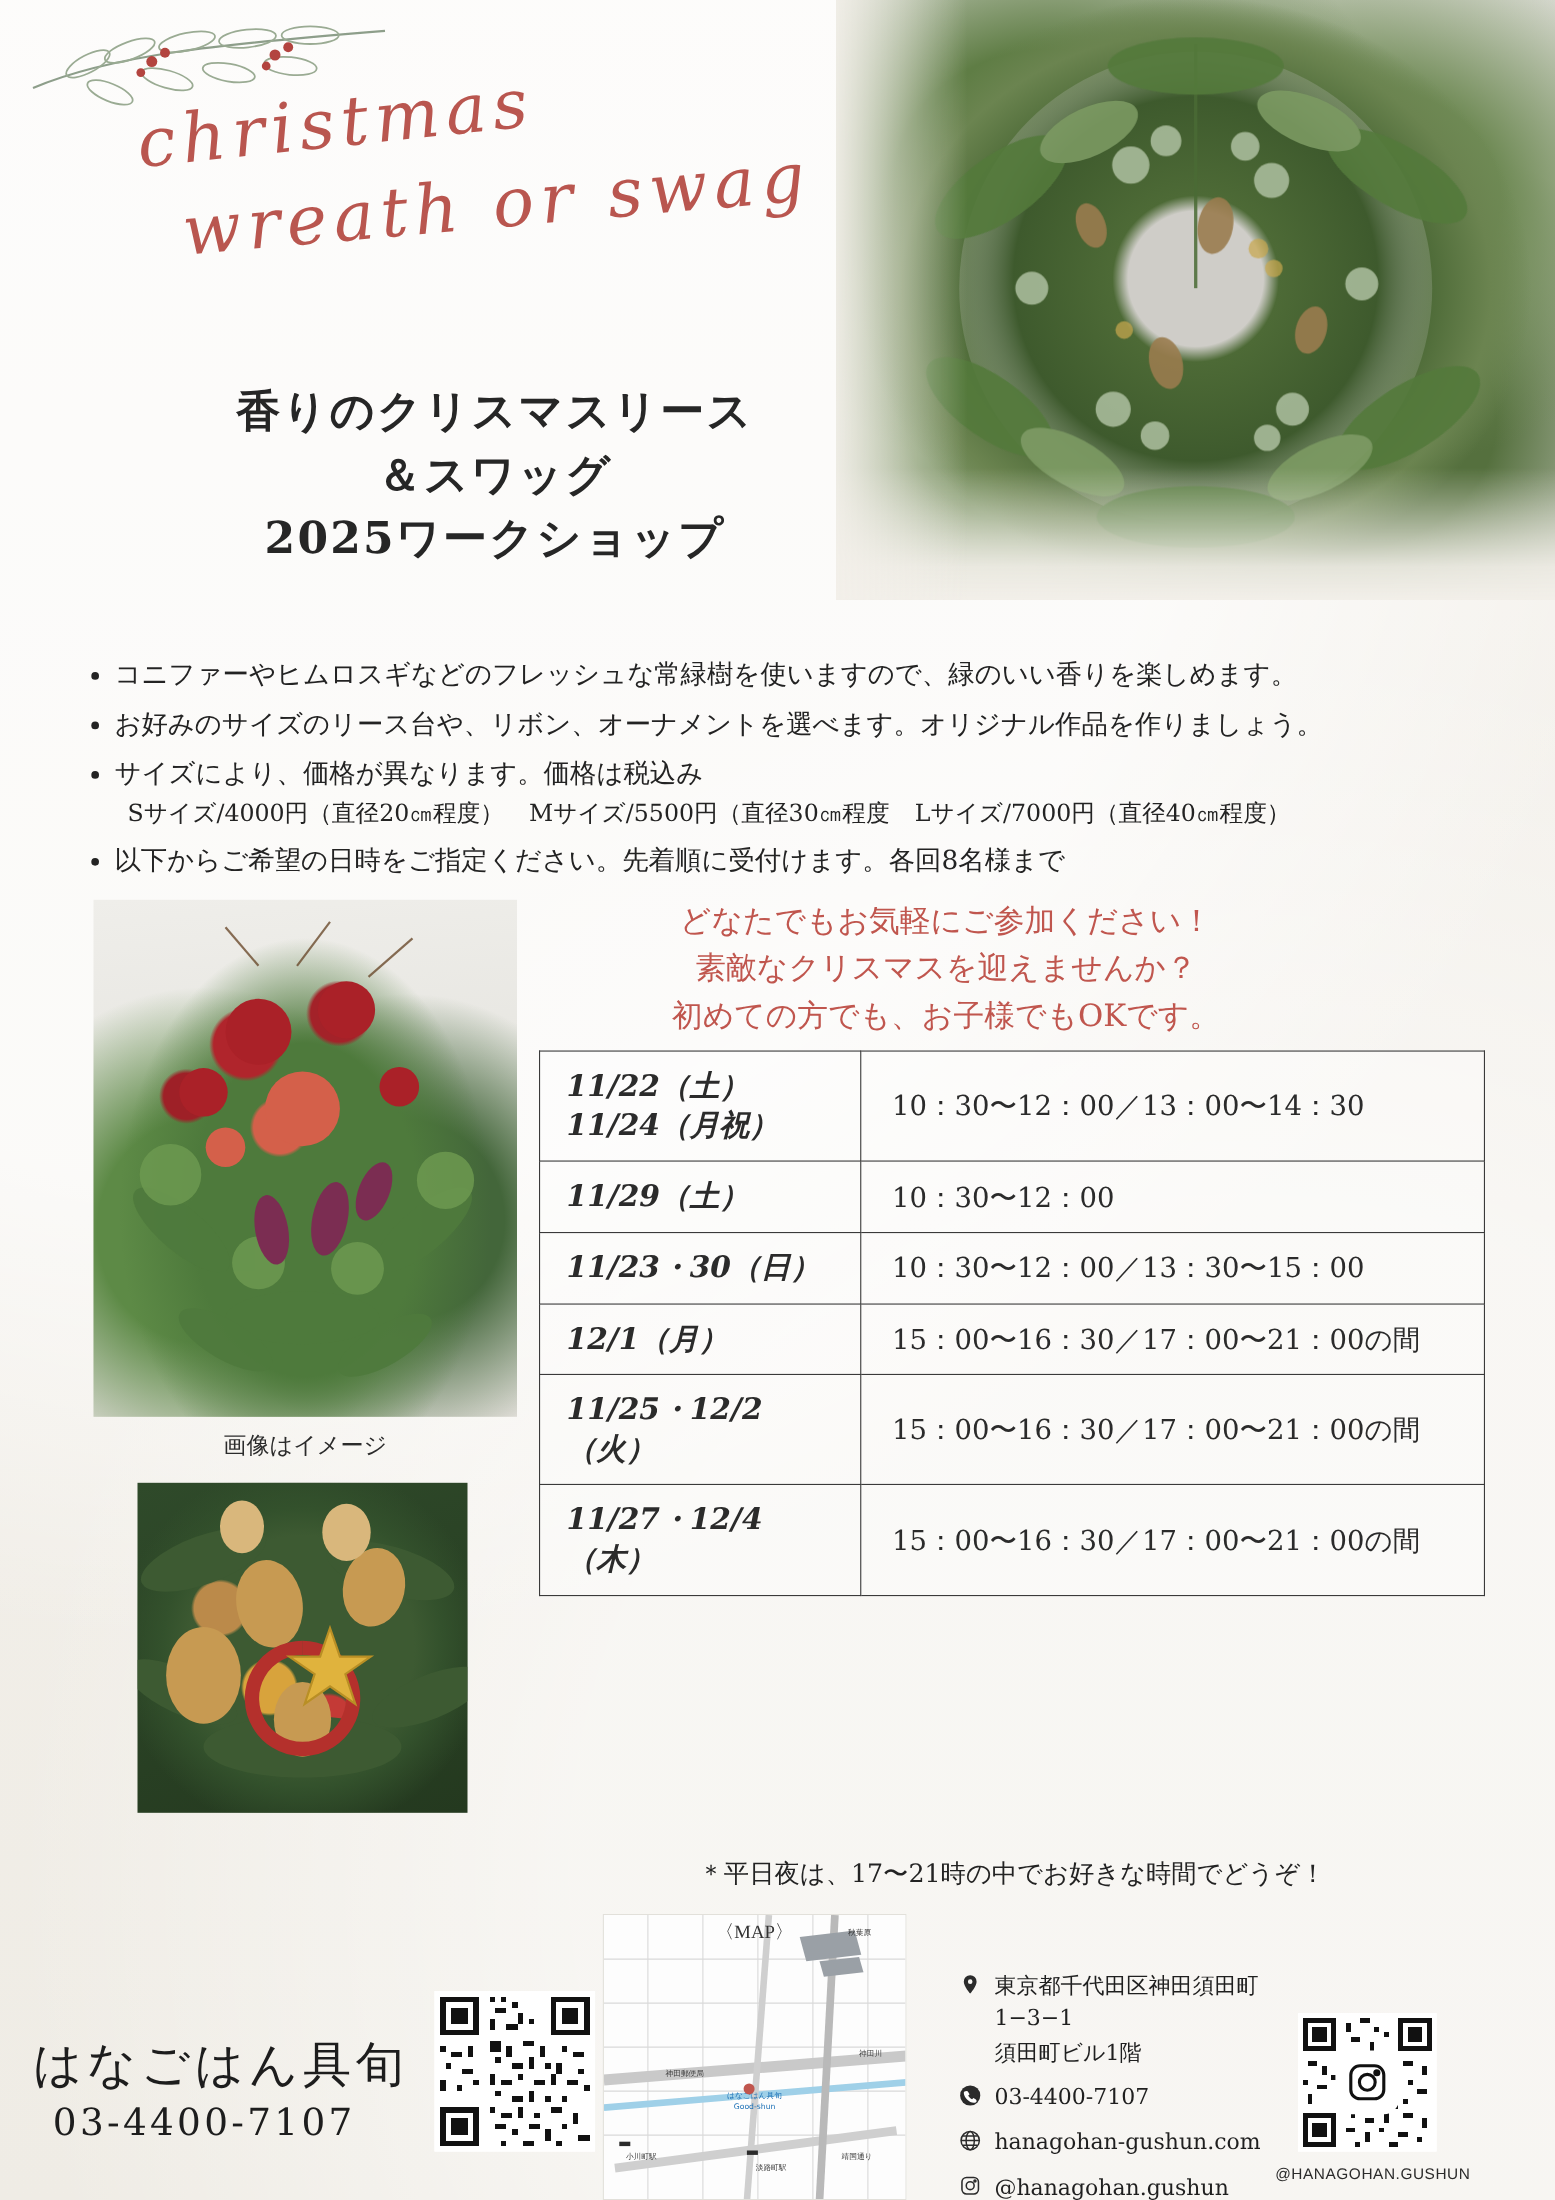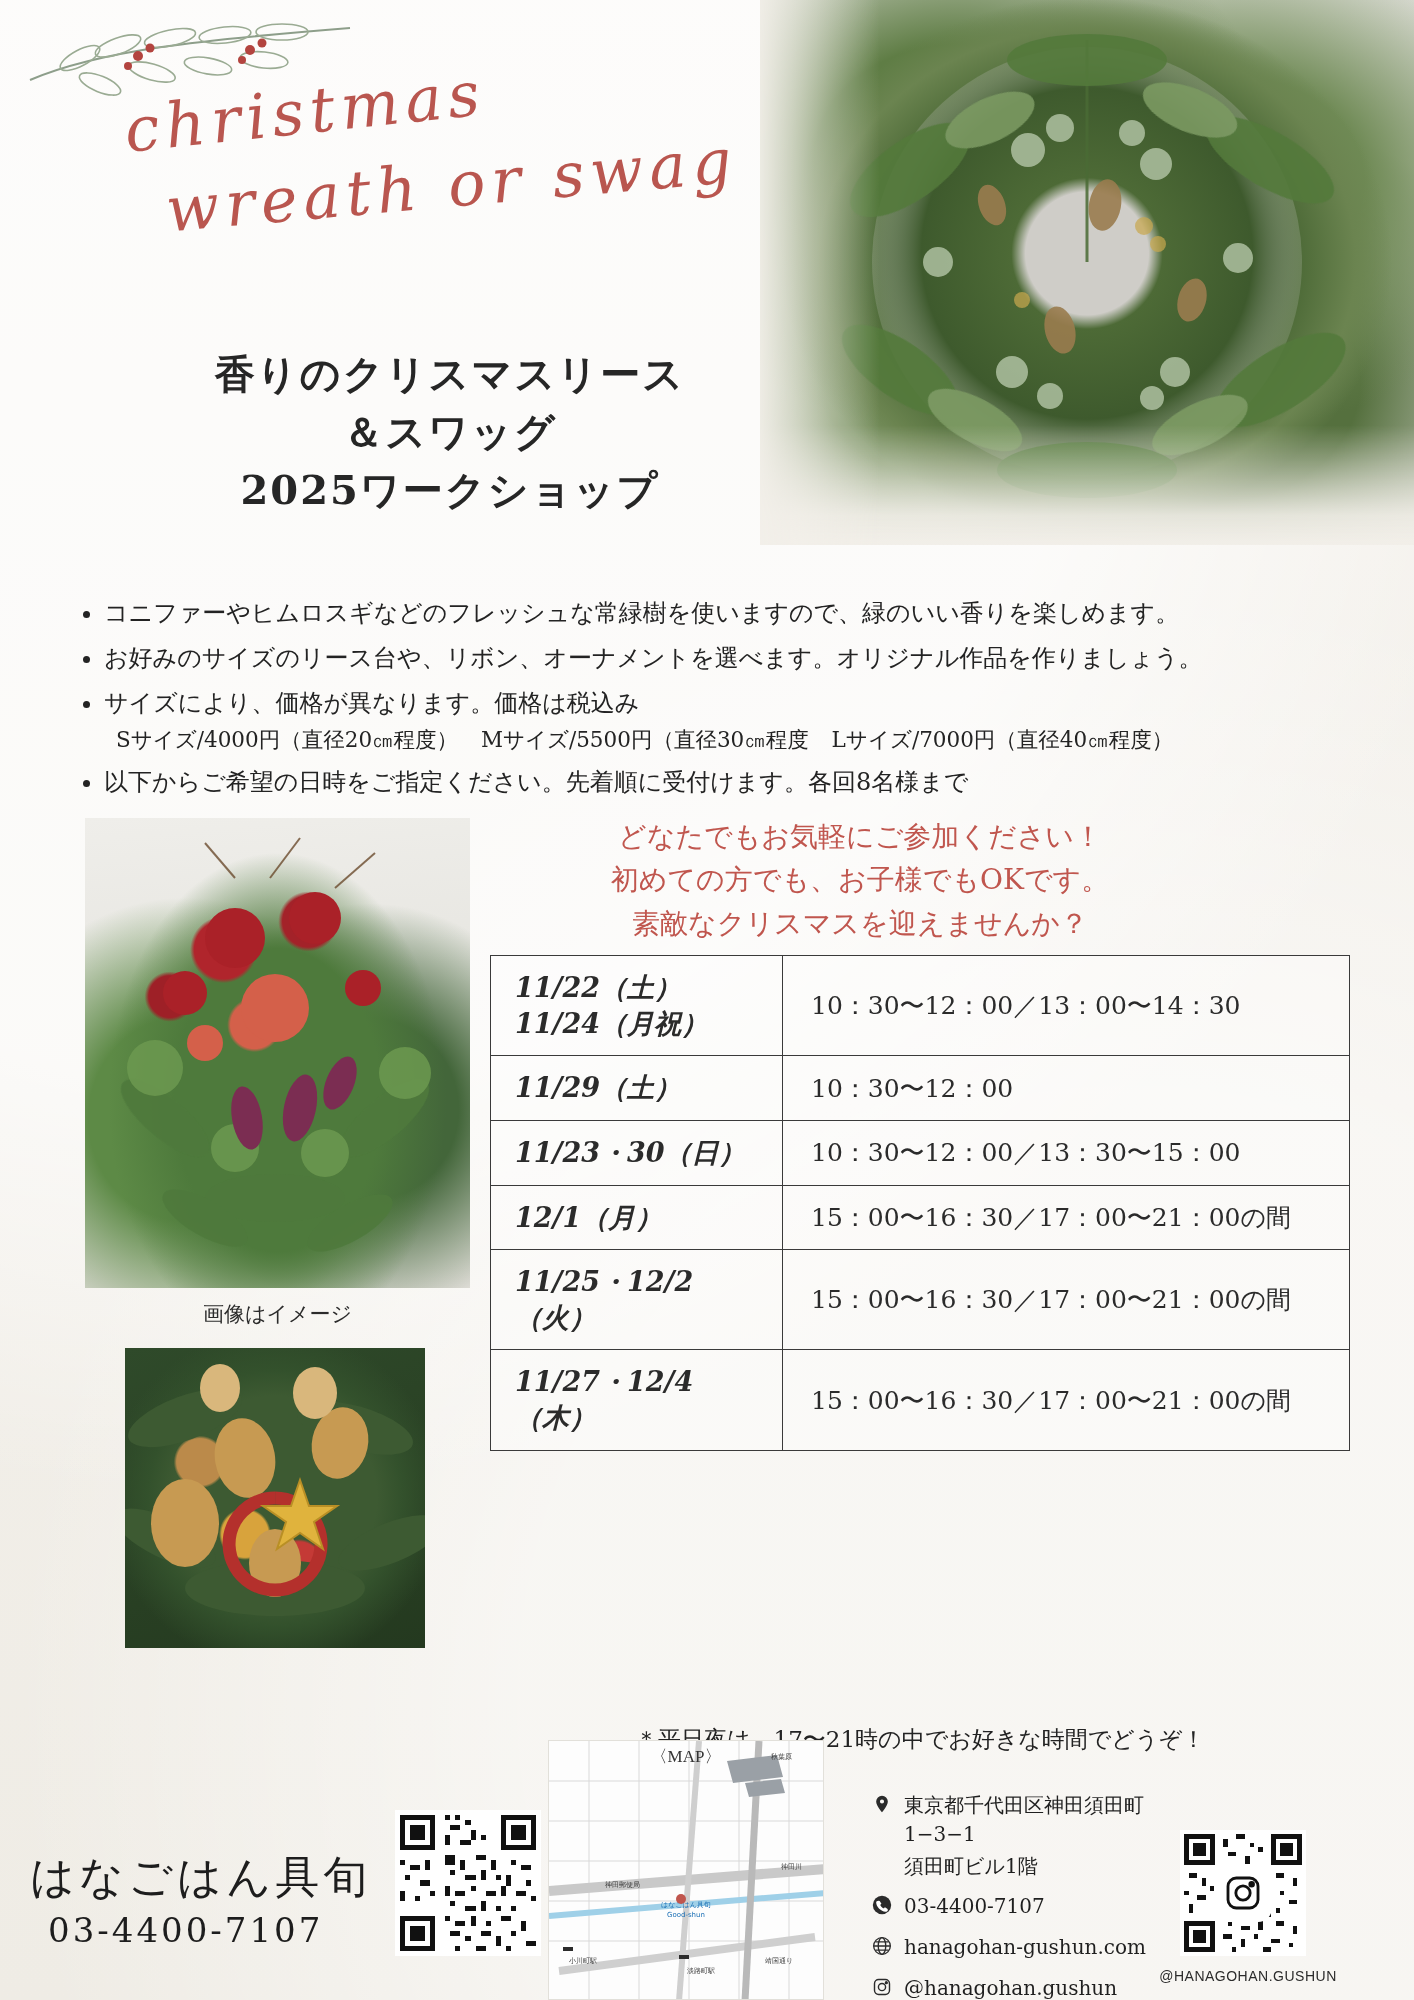--- a/index.html
+++ b/index.html
@@ -139,21 +139,21 @@
     width:292px; font-weight:700; font-size:27px; padding-left:24px; letter-spacing:0px;
     line-height:1.32;
     font-style:italic;
   }
   .schedule td.time {
     font-size:25px; padding-left:28px; letter-spacing:0px;
   }
 
   .note {
     position:absolute; left:490px; top:1688px; width:860px;
-    text-align:center; font-family:"DejaVu Serif", serif; font-size:23px; color:#232323;margin-top:36px;
+    text-align:center; font-family:"DejaVu Serif", serif; font-size:23px; color:#232323;
   }
 
   
   .shop-name {
     position:absolute; left:30px; top:1848px; width:400px;
     font-family:"DejaVu Serif", serif; font-size:44px; letter-spacing:4px; color:#1d1d1d;
   }
   .shop-phone {
     position:absolute; left:48px; top:1910px; width:400px;
     font-family:"DejaVu Serif", serif; font-size:34px; letter-spacing:3px; color:#1d1d1d;
@@ -312,22 +312,22 @@
         <span>Mサイズ/5500円（直径30㎝程度</span>
         <span>Lサイズ/7000円（直径40㎝程度）</span>
       </span>
     </li>
     <li>以下からご希望の日時をご指定ください。先着順に受付けます。各回8名様まで</li>
   </ul>
 </div>
 
 <div class="invite">
   <div>どなたでもお気軽にご参加ください！</div>
+  <div>素敵なクリスマスを迎えませんか？</div>
   <div>初めての方でも、お子様でもOKです。</div>
-  <div>素敵なクリスマスを迎えませんか？</div>
 </div>
 
 <div class="photo-bouquet">
   <svg width="385" height="470" viewBox="0 0 385 470">
     <g fill="#4f7a3d" opacity=".92">
       <ellipse cx="80" cy="300" rx="55" ry="20" transform="rotate(40 80 300)"></ellipse>
       <ellipse cx="300" cy="300" rx="55" ry="20" transform="rotate(-40 300 300)"></ellipse>
       <ellipse cx="190" cy="380" rx="70" ry="24"></ellipse>
       <ellipse cx="120" cy="400" rx="48" ry="18" transform="rotate(30 120 400)"></ellipse>
       <ellipse cx="265" cy="405" rx="48" ry="18" transform="rotate(-30 265 405)"></ellipse>

